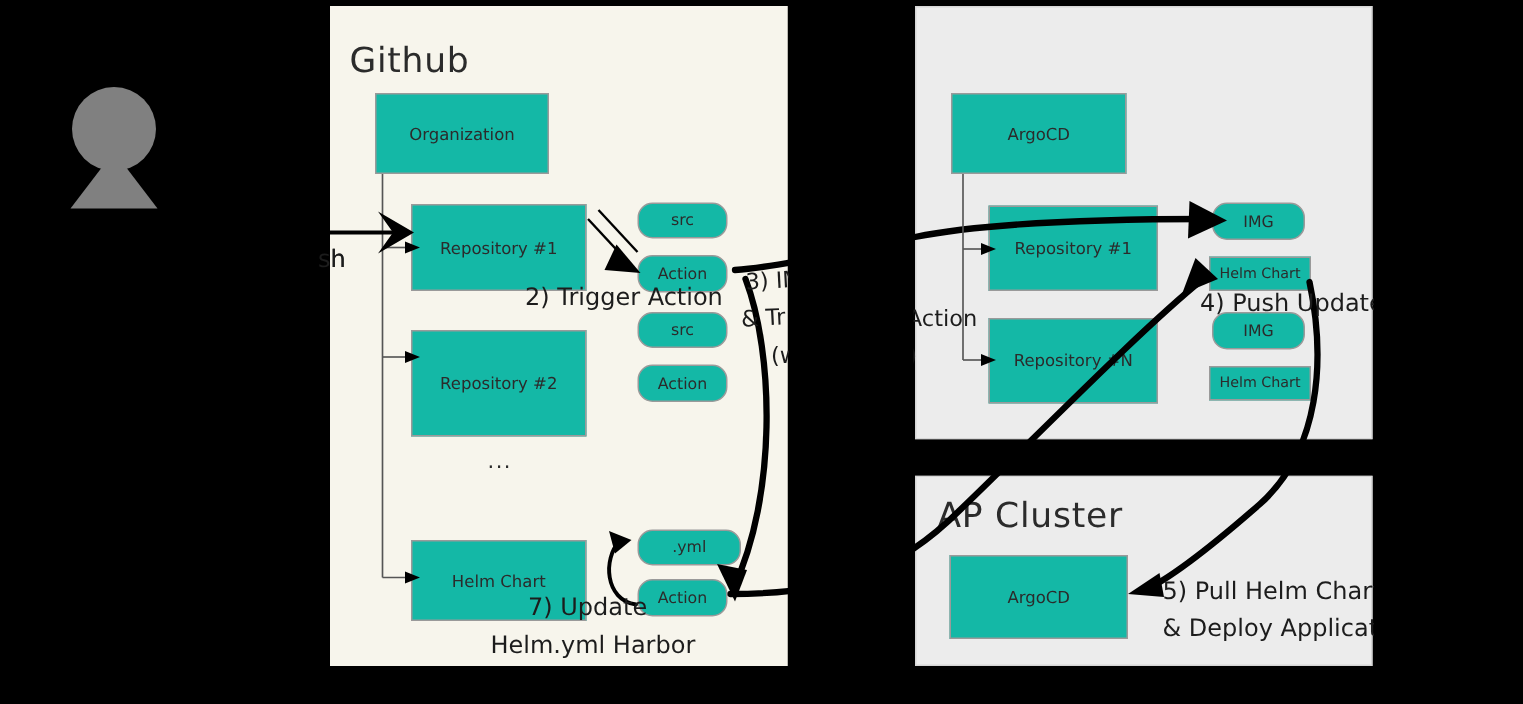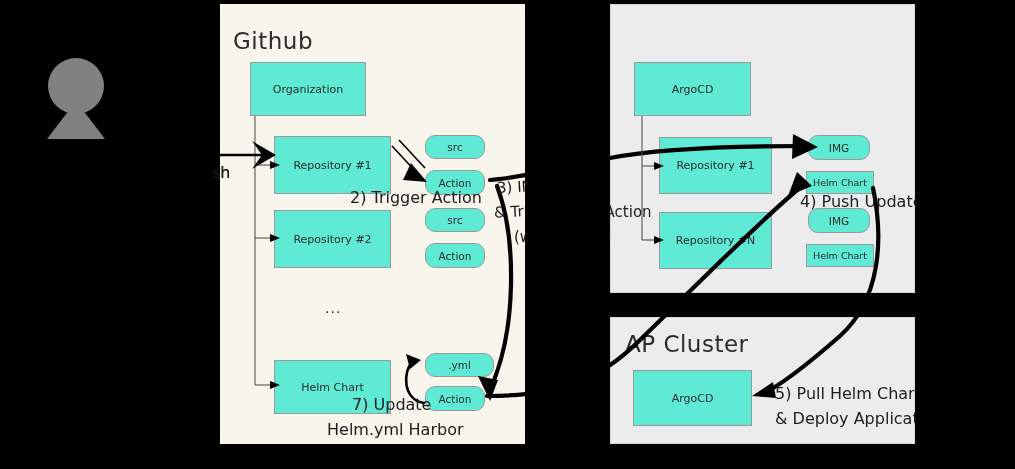--- a/index.html
+++ b/index.html
@@ -13,21 +13,21 @@
   .panel{position:absolute;border:1px solid #111;box-sizing:border-box;}
   .panel-title{
     position:absolute;
     font-size:23px;
     color:#2b2b2b;
     letter-spacing:.5px;
     white-space:nowrap;
   }
   .box{
     position:absolute;
-    background:#5eead4;
+    background:#14b8a6;
     border:1px solid #9a9a9a;
     box-sizing:border-box;
     display:flex;align-items:center;justify-content:center;
     color:#2b2b2b;
     text-align:left;
   }
   .box-lg{font-size:11px;}
   .box-sm{font-size:10.5px;border-radius:10px;}
   .box-xs{font-size:9.5px;}
   .note{
@@ -57,21 +57,21 @@
 <div id="root">
 
   <div class="person-head" style="left:48px;top:58px;width:56px;height:56px;background:#808080;"></div>
   <div class="person-body" style="left:48px;top:101px;border-bottom:38px solid #808080;"></div>
 
   <div class="panel" style="left:220px;top:4px;width:305px;height:440px;background:#f7f5ec;border-color:#f7f5ec;"></div>
   <div class="panel-title" style="left:233px;top:18px;margin-top:10px;">Github</div>
 
   <div class="box box-lg" style="left:250px;top:62px;width:116px;height:54px;">Organization</div>
   <div class="box box-lg" style="left:274px;top:136px;width:117px;height:58px;">Repository #1</div>
-  <div class="box box-lg" style="left:274px;top:210px;width:117px;height:58px;">Repository #2</div>
+  <div class="box box-lg" style="left:274px;top:220px;width:117px;height:71px;">Repository #2</div>
   <div class="ellipsis" style="left:325px;top:300px;">...</div>
   <div class="box box-lg" style="left:274px;top:360px;width:117px;height:54px;">Helm Chart</div>
 
   <div class="box box-sm" style="left:425px;top:135px;width:60px;height:24px;">src</div>
   <div class="box box-sm" style="left:425px;top:170px;width:60px;height:25px;">Action</div>
   <div class="box box-sm" style="left:425px;top:208px;width:60px;height:24px;">src</div>
   <div class="box box-sm" style="left:425px;top:243px;width:60px;height:25px;">Action</div>
   <div class="box box-sm" style="left:425px;top:353px;width:69px;height:24px;">.yml</div>
   <div class="box box-sm" style="left:425px;top:386px;width:60px;height:25px;">Action</div>
 

